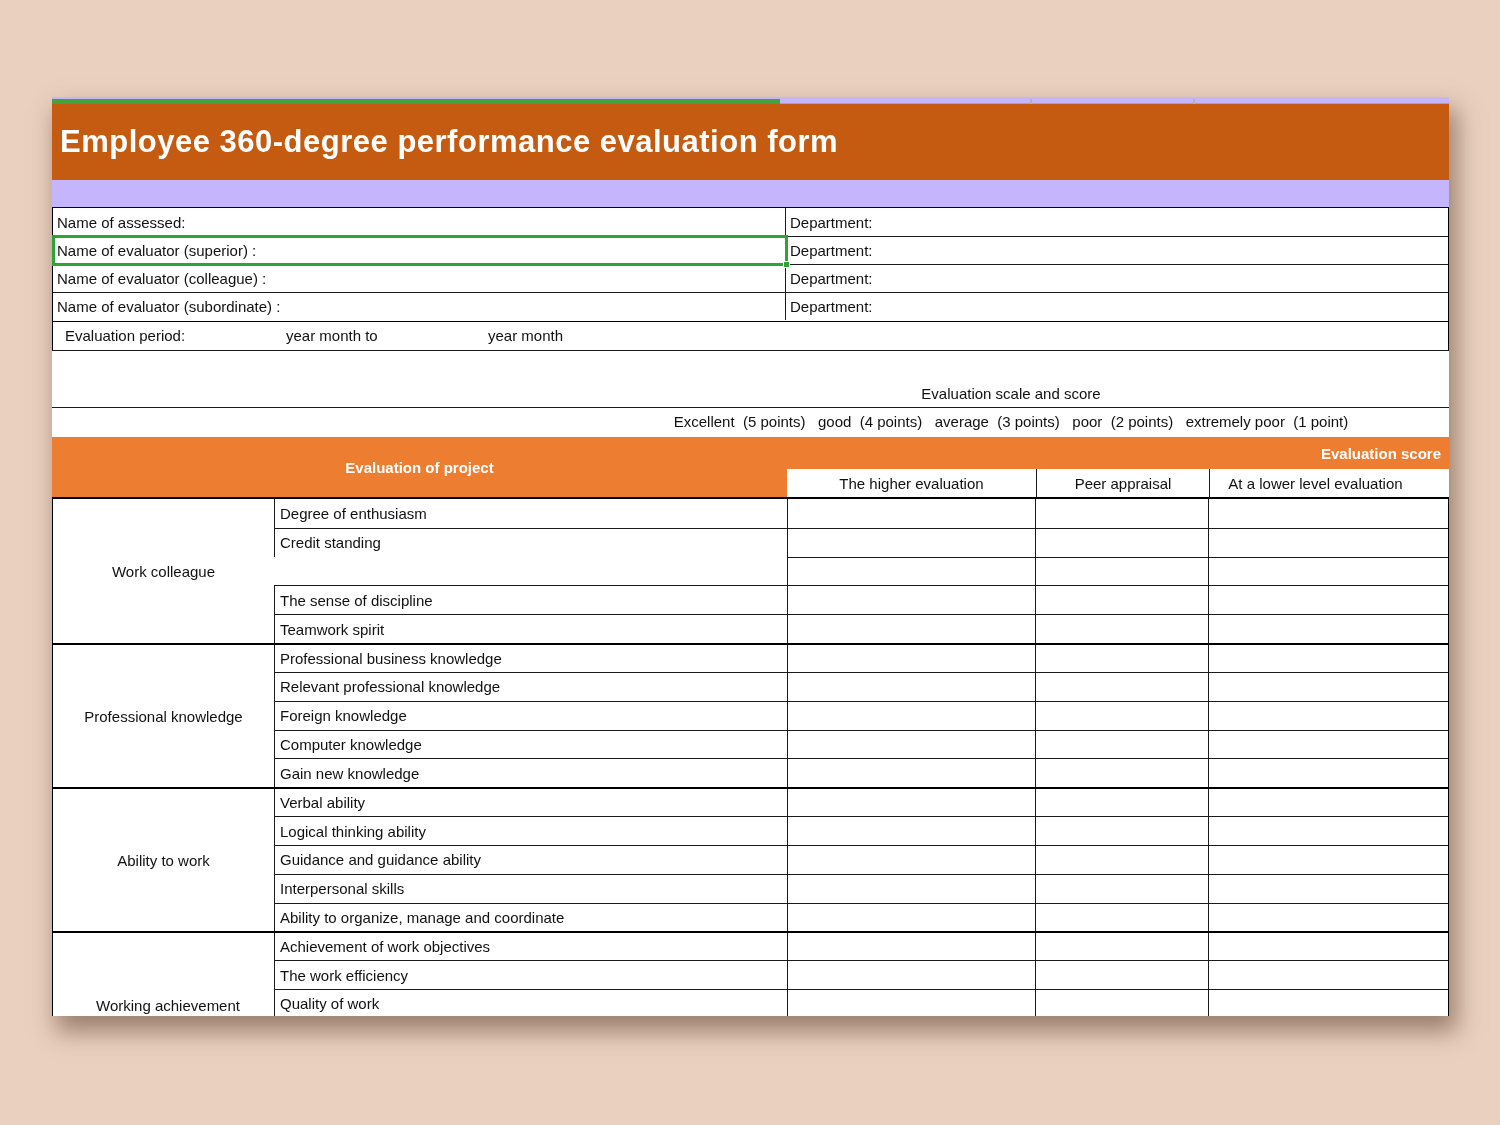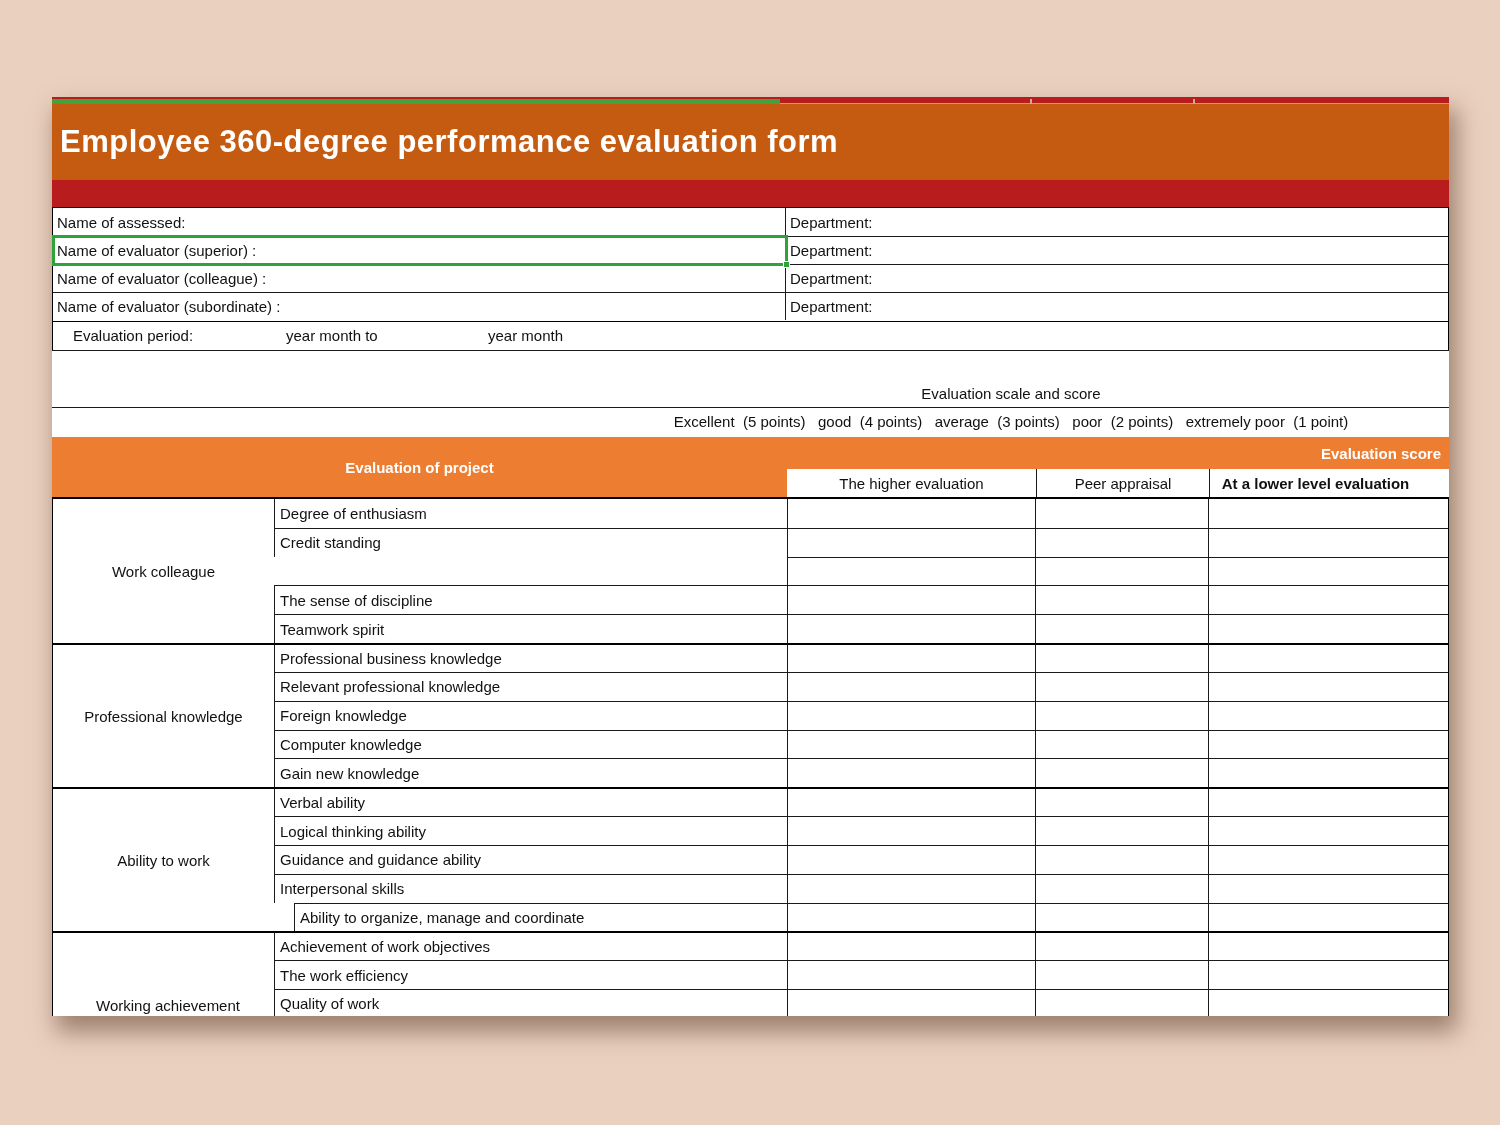--- a/index.html
+++ b/index.html
@@ -14,21 +14,21 @@
   html,body{width:1500px;height:1125px;}
   body{
     background:var(--page-bg);
     font-family:"Liberation Sans","DejaVu Sans",sans-serif;
     color:#111;
     position:relative;
     overflow:hidden;
   }
   .sheet{
     position:absolute;left:52px;top:97px;width:1397px;height:919px;
-    background:#b91c1c;
+    background:#c4b5fd;
     box-shadow:6px 14px 22px 2px rgba(96,66,48,.55);
     overflow:hidden;
   }
   
   .green-strip{position:absolute;left:0;top:2px;width:728px;height:5px;background:var(--strip-green);}
   .gray-topline{position:absolute;left:728px;top:6px;width:669px;height:1px;background:#b3a294;}
   .gray-tick{position:absolute;top:2px;width:2px;height:5px;background:#c0b0a2;}
   
   .banner{position:absolute;left:0;top:7px;width:1397px;height:76px;background:var(--banner-orange);}
   .banner h1{
@@ -56,21 +56,21 @@
     position:absolute;right:-5px;bottom:-5px;width:7px;height:7px;
     background:var(--selection-green);border:1px solid #fff;
   }
   
   .period-row{
     position:absolute;left:0;top:225px;width:1397px;height:29px;
     border-left:1.5px solid #000;border-right:1.5px solid #000;border-bottom:1px solid var(--line);
     font-size:15px;background:#fff;
   }
   .period-row span{position:absolute;top:0;line-height:28px;white-space:nowrap;}
-  .period-label{left:20px;}
+  .period-label{left:12px;}
   .period-start{left:233px;}
   .period-end{left:435px;}
   
   .spacer-row{position:absolute;left:0;top:254px;width:1397px;height:29px;background:#fff;}
   
   .scale-header-row{
     position:absolute;left:0;top:283px;width:1397px;height:28px;
     border-bottom:1px solid var(--line);font-size:15px;background:#fff;
   }
   .scale-values-row{
@@ -93,21 +93,21 @@
     display:flex;align-items:center;justify-content:flex-end;padding-right:8px;
     color:#fff;font-weight:bold;font-size:15px;
   }
   .score-col-row{position:absolute;left:735px;top:32px;width:662px;height:28px;display:flex;}
   .score-col{
     display:flex;align-items:center;justify-content:center;
     font-size:15px;height:100%;
   }
   .score-col.c1{width:249px;}
   .score-col.c2{width:173px;border-left:1px solid var(--line);}
-  .score-col.c3{width:212px;border-left:1px solid var(--line);font-weight:bold;}
+  .score-col.c3{width:212px;border-left:1px solid var(--line);}
   
   .etable{
     position:absolute;left:0;top:400px;width:1397px;height:519px;
     display:grid;grid-template-columns:221px 513px 248px 173px 1fr;
     grid-auto-rows:28.8333px;
     border-top:2.5px solid #000;border-left:1.5px solid #000;border-right:1.5px solid #000;
     background:#fff;
   }
   .cell{border-top:1px solid var(--line);font-size:15px;overflow:hidden;}
   .cell.first-row{border-top:none;}
@@ -245,21 +245,21 @@
       <div class="cell score" style="grid-area: 12 / 4;"></div>
       <div class="cell score" style="grid-area: 12 / 5;"></div>
       <div class="cell item" style="grid-area: 13 / 2;">Guidance and guidance ability</div>
       <div class="cell score" style="grid-area: 13 / 3;"></div>
       <div class="cell score" style="grid-area: 13 / 4;"></div>
       <div class="cell score" style="grid-area: 13 / 5;"></div>
       <div class="cell item" style="grid-area: 14 / 2;">Interpersonal skills</div>
       <div class="cell score" style="grid-area: 14 / 3;"></div>
       <div class="cell score" style="grid-area: 14 / 4;"></div>
       <div class="cell score" style="grid-area: 14 / 5;"></div>
-      <div class="cell item" style="grid-area: 15 / 2; margin-left: 20px;">Ability to organize, manage and coordinate</div>
+      <div class="cell item" style="grid-area: 15 / 2;">Ability to organize, manage and coordinate</div>
       <div class="cell score" style="grid-area: 15 / 3;"></div>
       <div class="cell score" style="grid-area: 15 / 4;"></div>
       <div class="cell score" style="grid-area: 15 / 5;"></div>
       <div class="cell cat group-start align-bottom" style="grid-area: 16 / 1 / span 3;">Working achievement</div>
       <div class="cell item group-start" style="grid-area: 16 / 2;">Achievement of work objectives</div>
       <div class="cell score group-start" style="grid-area: 16 / 3;"></div>
       <div class="cell score group-start" style="grid-area: 16 / 4;"></div>
       <div class="cell score group-start" style="grid-area: 16 / 5;"></div>
       <div class="cell item" style="grid-area: 17 / 2;">The work efficiency</div>
       <div class="cell score" style="grid-area: 17 / 3;"></div>

